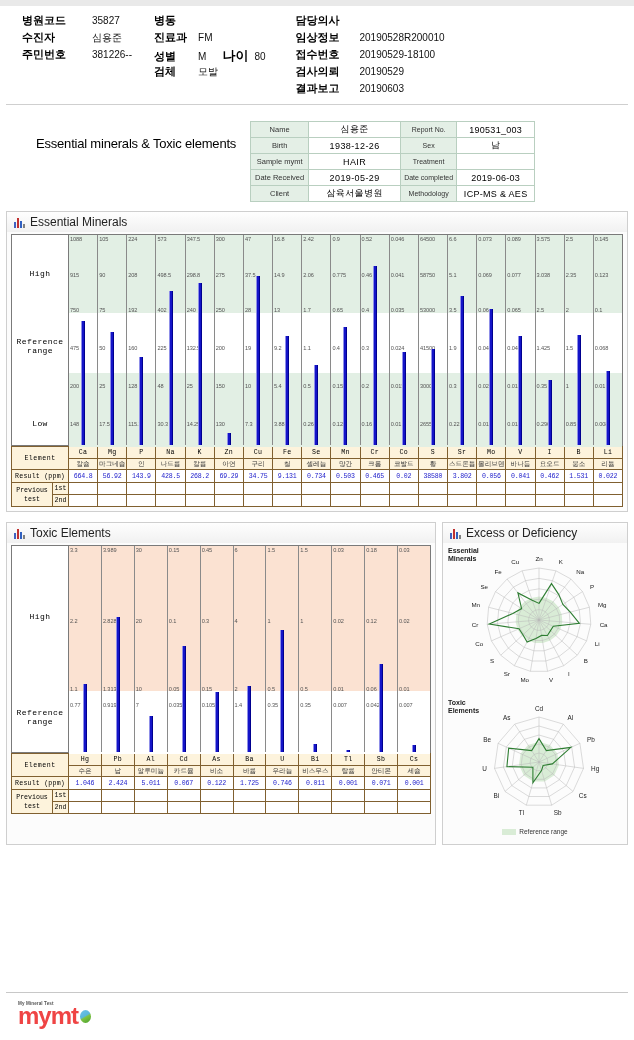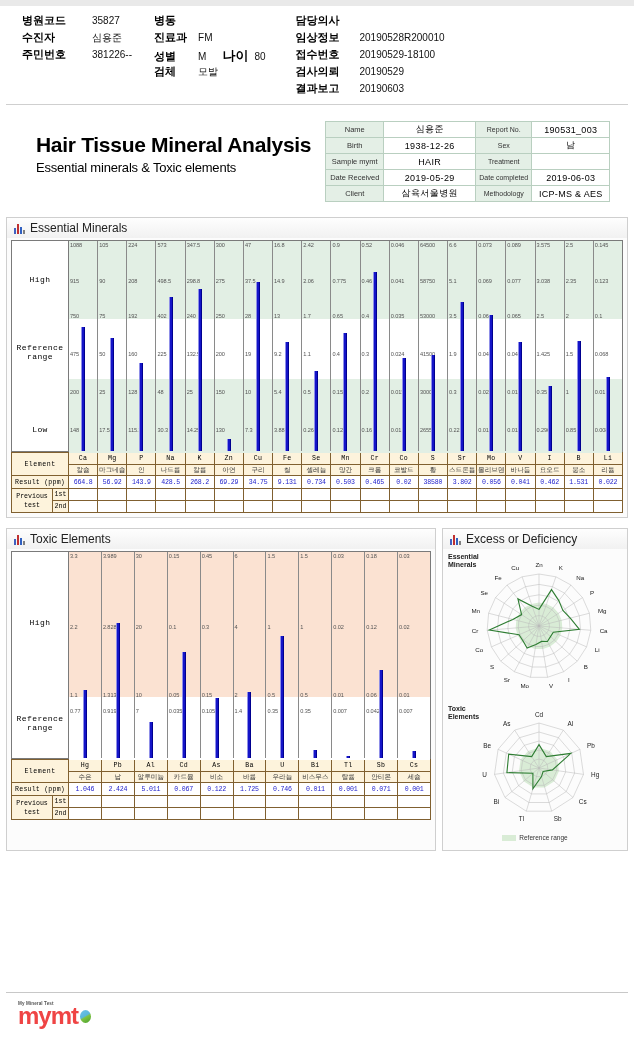--- a/index.html
+++ b/index.html
@@ -199,21 +199,20 @@
           <span class="lab w3">결과보고</span>
           <span class="val">20190603</span>
         </div>
     </div>
   </div>
 
   <div class="content">
 
     <div class="hdr2">
       <div class="hta">
-        <div class="l1">Hair Tissue Mineral Analysis</div>
         <div class="l2">Essential minerals &amp; Toxic elements</div>
       </div>
       <table class="ptbl">
         <tbody id="ptbl-body">
             <tr>
               <td class="k">Name</td>
               <td class="v">심용준</td>
               <td class="k2">Report No.</td>
               <td class="v2">190531_003</td>
             </tr>
@@ -238,21 +237,21 @@
             <tr>
               <td class="k">Client</td>
               <td class="v">삼육서울병원</td>
               <td class="k2">Methodology</td>
               <td class="v2">ICP-MS &amp; AES</td>
             </tr>
           </tbody>
       </table>
     </div>
 
-    <div class="panel" style="margin-top:6px;">
+    <div class="panel" style="margin-top:0;">
       <div class="panel-head">
         <span class="bars-ico">
             <i></i>
             <i></i>
             <i></i>
             <i></i>
           </span>
         <span>Essential Minerals</span>
       </div>
       <div style="padding:2px 4px 4px 4px;">

